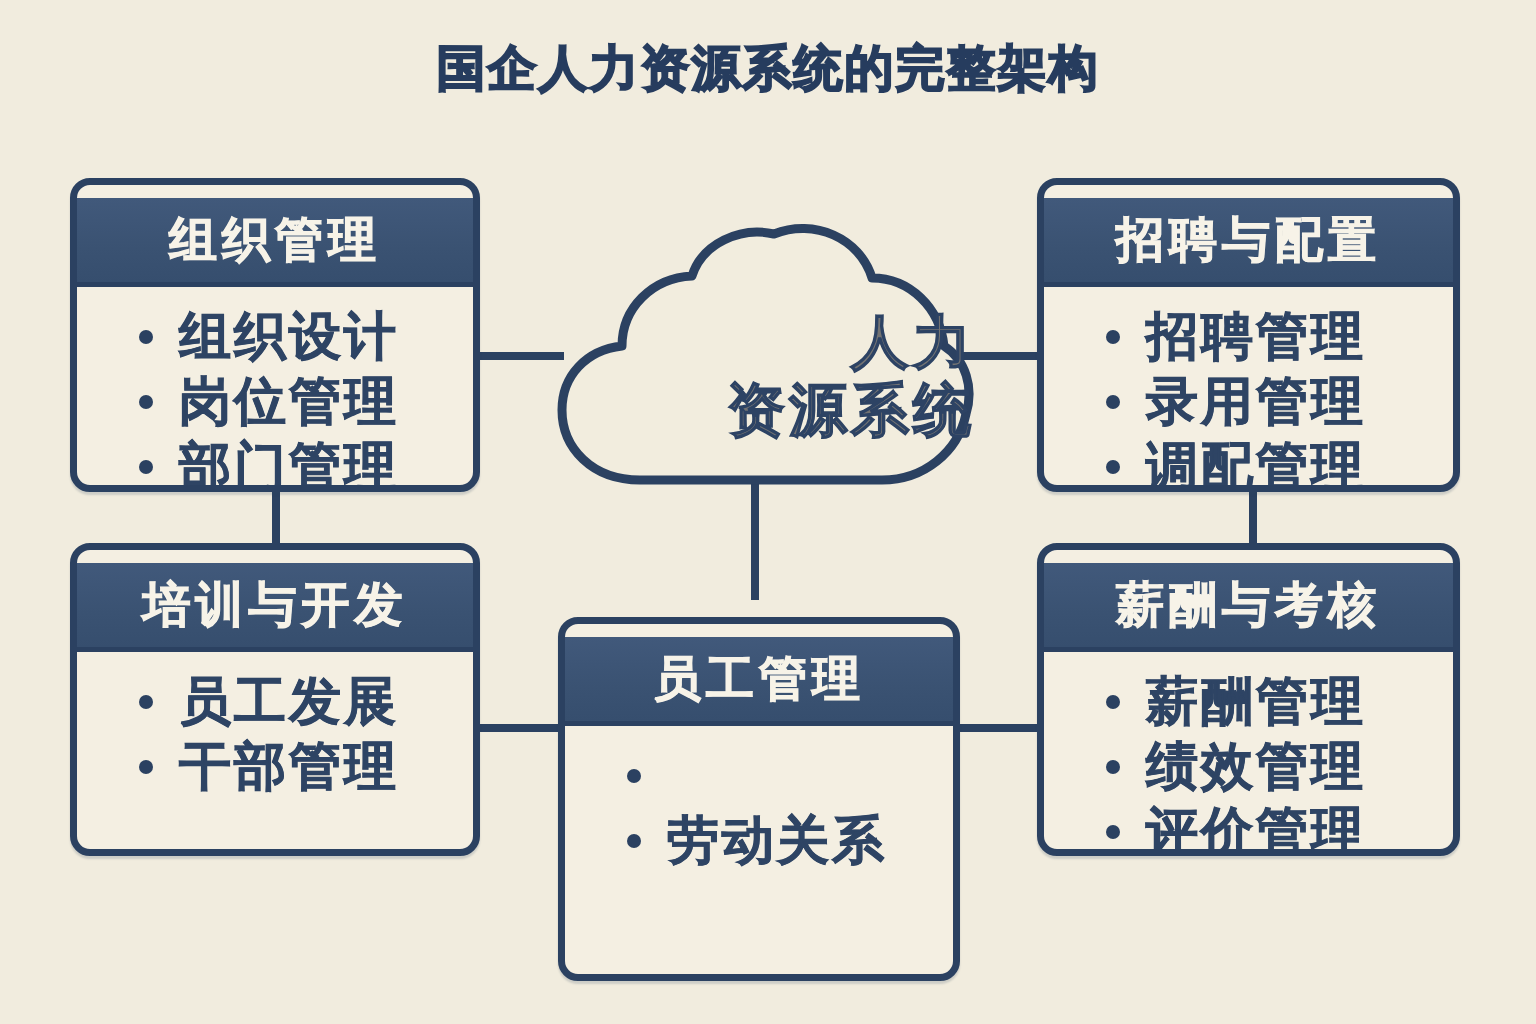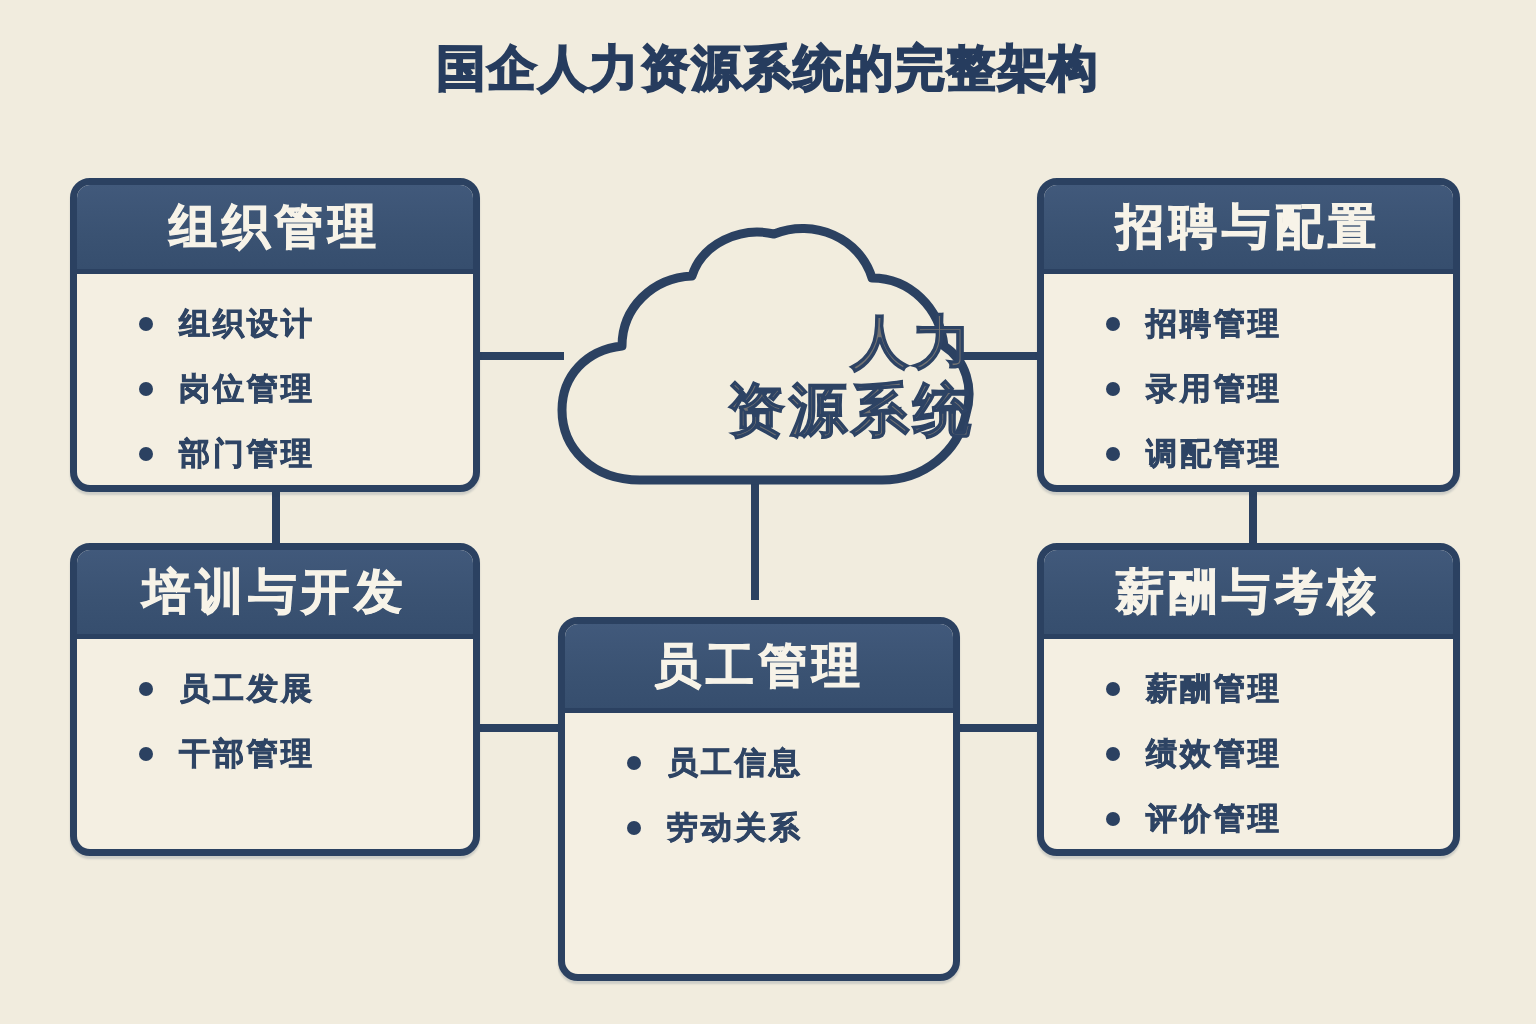--- a/index.html
+++ b/index.html
@@ -45,35 +45,35 @@
   }
   .b-tl{left:70px;top:178px;width:410px;height:314px;}
   .b-tr{left:1037px;top:178px;width:423px;height:314px;}
   .b-bl{left:70px;top:543px;width:410px;height:313px;text-align:center;}
   .b-bc{left:558px;top:617px;width:402px;height:364px;}
   .b-br{left:1037px;top:543px;width:423px;height:313px;}
   .band{
     height:84px;
     background:linear-gradient(180deg,#41597b 0%,#3a5272 60%,#364e6e 100%);
     border-bottom:5px solid #2b4161;
-    display:flex;align-items:center;justify-content:center;
+    display:flex;align-items:center;justify-content:center;margin-top:13px;
   }
   .band span{
     color:#f7f3e8;
     font-size:48px;font-weight:800;letter-spacing:5px;
     -webkit-text-stroke:1px #f7f3e8;
   }
   .items{padding:24px 10px 0 62px;}
   .item{display:flex;align-items:center;margin-bottom:13px;height:52px;}
   .dot{
     width:14px;height:14px;border-radius:50%;
     background:#2b4161;margin-right:26px;flex:0 0 auto;
   }
   .itxt{
-    color:#2e4464;font-size:31px;font-weight:700;letter-spacing:3px;
+    color:#2e4464;font-size:52px;font-weight:700;letter-spacing:3px;
     -webkit-text-stroke:0.8px #2e4464;
   }
 </style>
 </head>
 <body>
 
 <div class="main-title">国企人力资源系统的完整架构</div>
 
 <div class="line h1"></div>
 <div class="line h2"></div>
@@ -156,21 +156,20 @@
   </div>
 </div>
 
 <div class="box b-bc">
   <div class="band">
     <span>员工管理</span>
   </div>
   <div class="items">
     <div class="item">
       <span class="dot"></span>
-      <span class="itxt">员工信息</span>
     </div>
     <div class="item">
       <span class="dot"></span>
       <span class="itxt">劳动关系</span>
     </div>
   </div>
 </div>
 
 <div class="box b-br">
   <div class="band">

